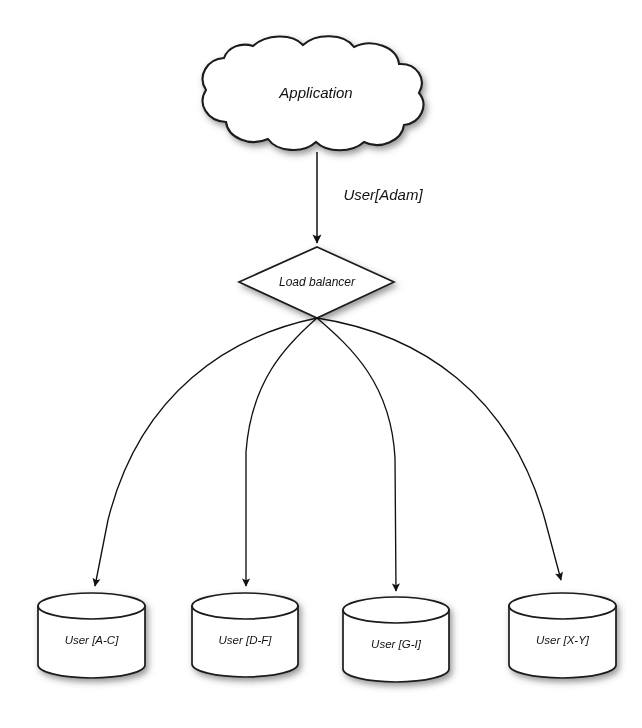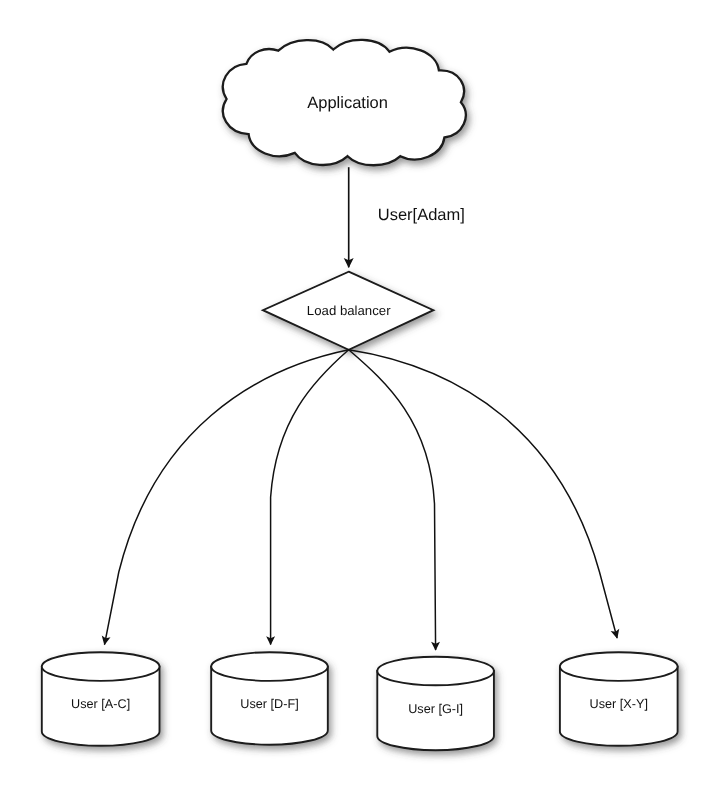--- a/index.html
+++ b/index.html
@@ -11,20 +11,21 @@
     width: 642px;
     height: 728px;
     overflow: hidden;
     font-family: "Liberation Sans", sans-serif;
   }
   #diagram-root {
     position: relative;
     width: 642px;
     height: 728px;
     background: #ffffff;
+    font-style: italic;
   }
   #diagram-svg {
     position: absolute;
     top: 0;
     left: 0;
     width: 642px;
     height: 728px;
     display: block;
   }
   .node-label {

